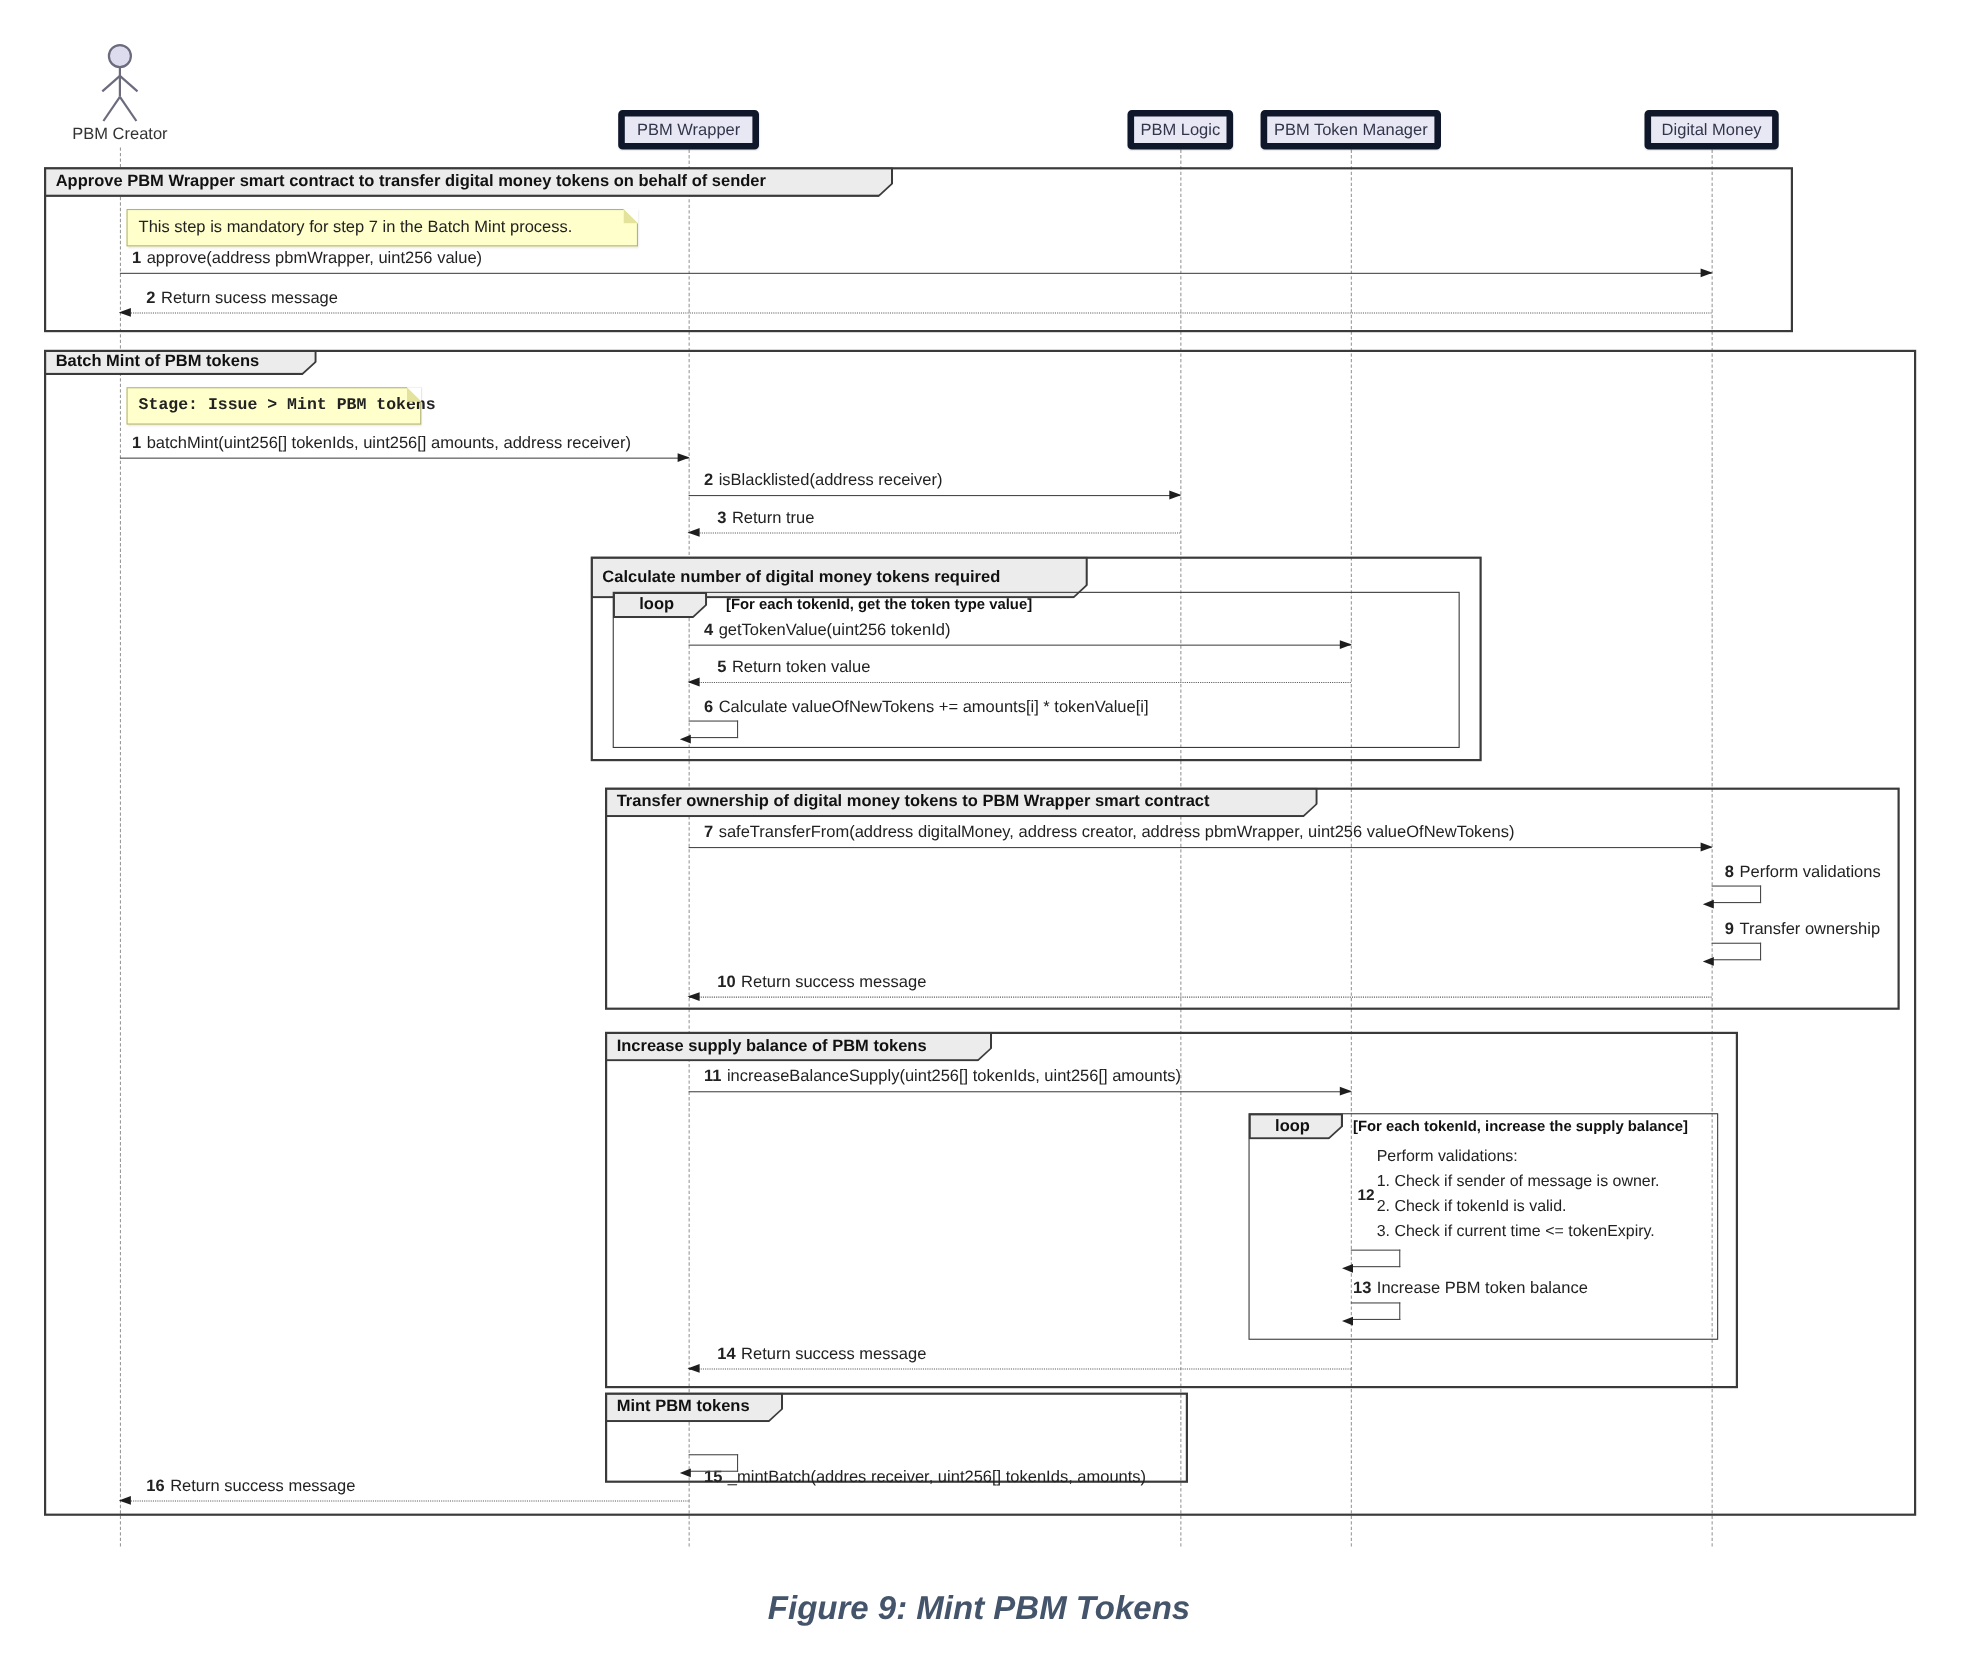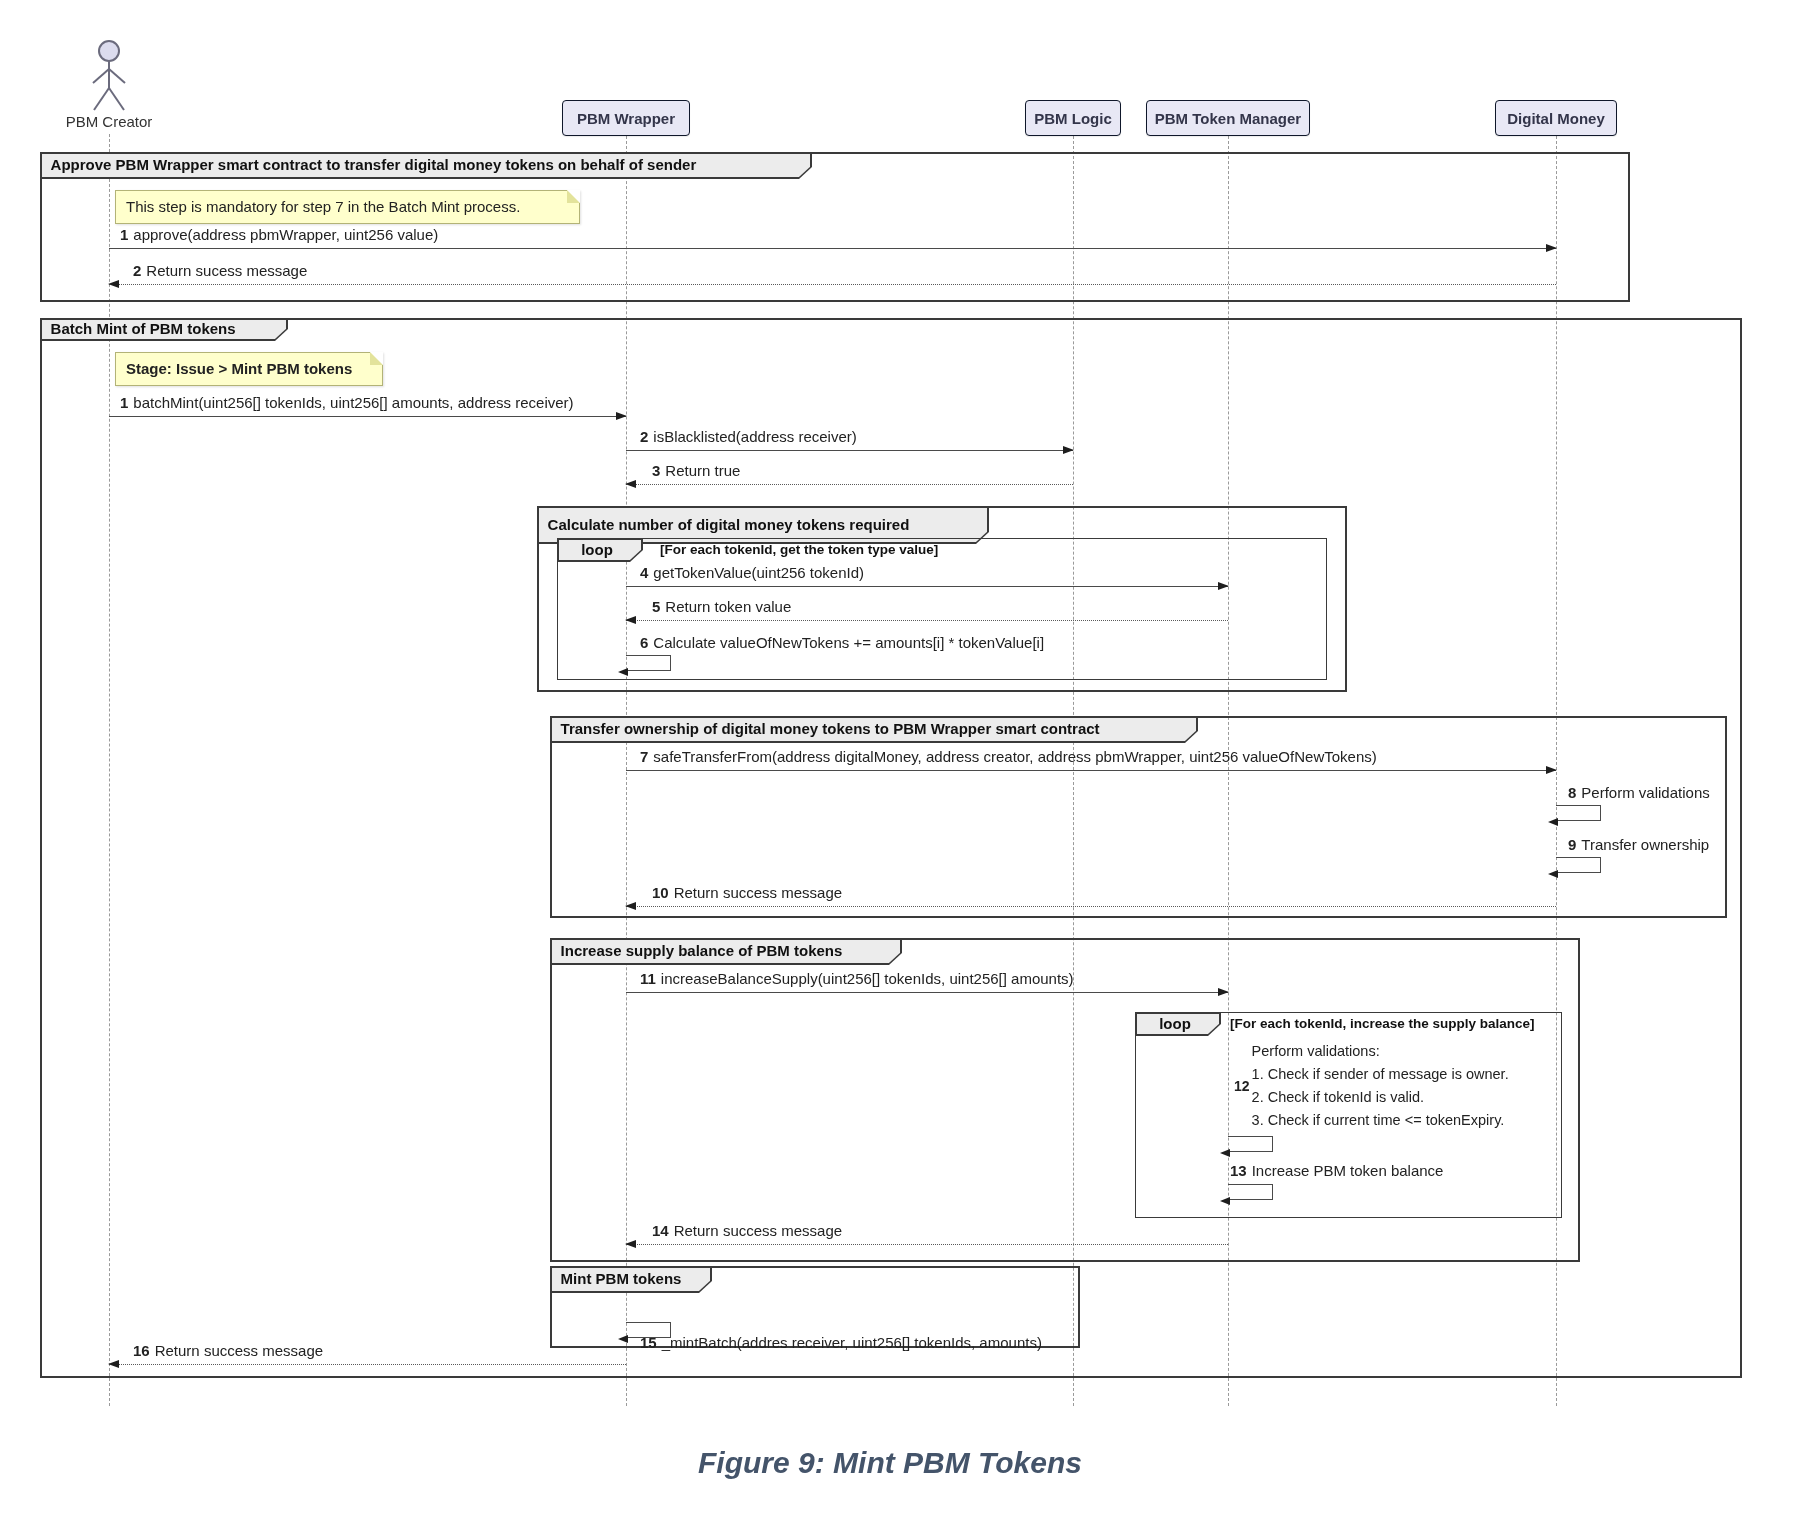--- a/index.html
+++ b/index.html
@@ -7,24 +7,24 @@
     position:relative; width:1800px; height:1513px; background:#ffffff; overflow:hidden;
     font-family:"Liberation Sans", sans-serif; color:#222;
   }
 
   
   .lifeline { position:absolute; width:0; border-left:1.6px dashed #9a9a9a; }
 
   
   .participant {
     position:absolute; top:100px; height:36px; box-sizing:border-box;
-    background:#e8e8f5; border:1px solid #0f172a; border-radius:4px;
+    background:#e8e8f5; border:6px solid #0f172a; border-radius:4px;
     display:flex; align-items:center; justify-content:center;
     font-size:15px; color:#33354a; transform:translateX(-50%);
-    box-shadow:0 1px 1px rgba(0,0,0,0.08); white-space:nowrap;font-weight:bold;
+    box-shadow:0 1px 1px rgba(0,0,0,0.08); white-space:nowrap;
   }
 
   
   .frame { position:absolute; box-sizing:border-box; border:2px solid #3a3a3a; background:transparent; }
   .tab {
     position:absolute; background:#3a3a3a;
     clip-path: polygon(0 0, 100% 0, 100% calc(100% - 12px), calc(100% - 13px) 100%, 0 100%);
   }
   .tab-inner {
     position:absolute; left:1.6px; top:1.6px; right:1.6px; bottom:1.6px;
@@ -140,21 +140,21 @@
   <div class="mlabel" style="left:133px; top:262px;">
     <b>2</b><span>Return sucess message</span>
   </div>
   <div class="arrow dotted head-left" style="left:109px; top:284px; width:1447px;"></div>
 
   <div class="frame" style="left:40px; top:318px; width:1702px; height:1060px;"></div>
   <div class="tab" style="left:40px; top:318px; width:248px; height:23px;">
     <div class="tab-inner">Batch Mint of PBM tokens</div>
   </div>
 
-  <div class="note bold" style="left:115px; top:352px; width:268px; height:34px;">Stage: Issue &gt; Mint PBM tokens</div>
+  <div class="note bold" style="left:115px; top:352px; width:268px; height:34px;font-family:Liberation Mono, monospace;">Stage: Issue &gt; Mint PBM tokens</div>
 
   <div class="mlabel" style="left:120px; top:394px;">
     <b>1</b><span>batchMint(uint256[] tokenIds, uint256[] amounts, address receiver)</span>
   </div>
   <div class="arrow solid head-right" style="left:109px; top:416px; width:517px;"></div>
 
   <div class="mlabel" style="left:640px; top:428px;">
     <b>2</b><span>isBlacklisted(address receiver)</span>
   </div>
   <div class="arrow solid head-right" style="left:626px; top:450px; width:447px;"></div>

